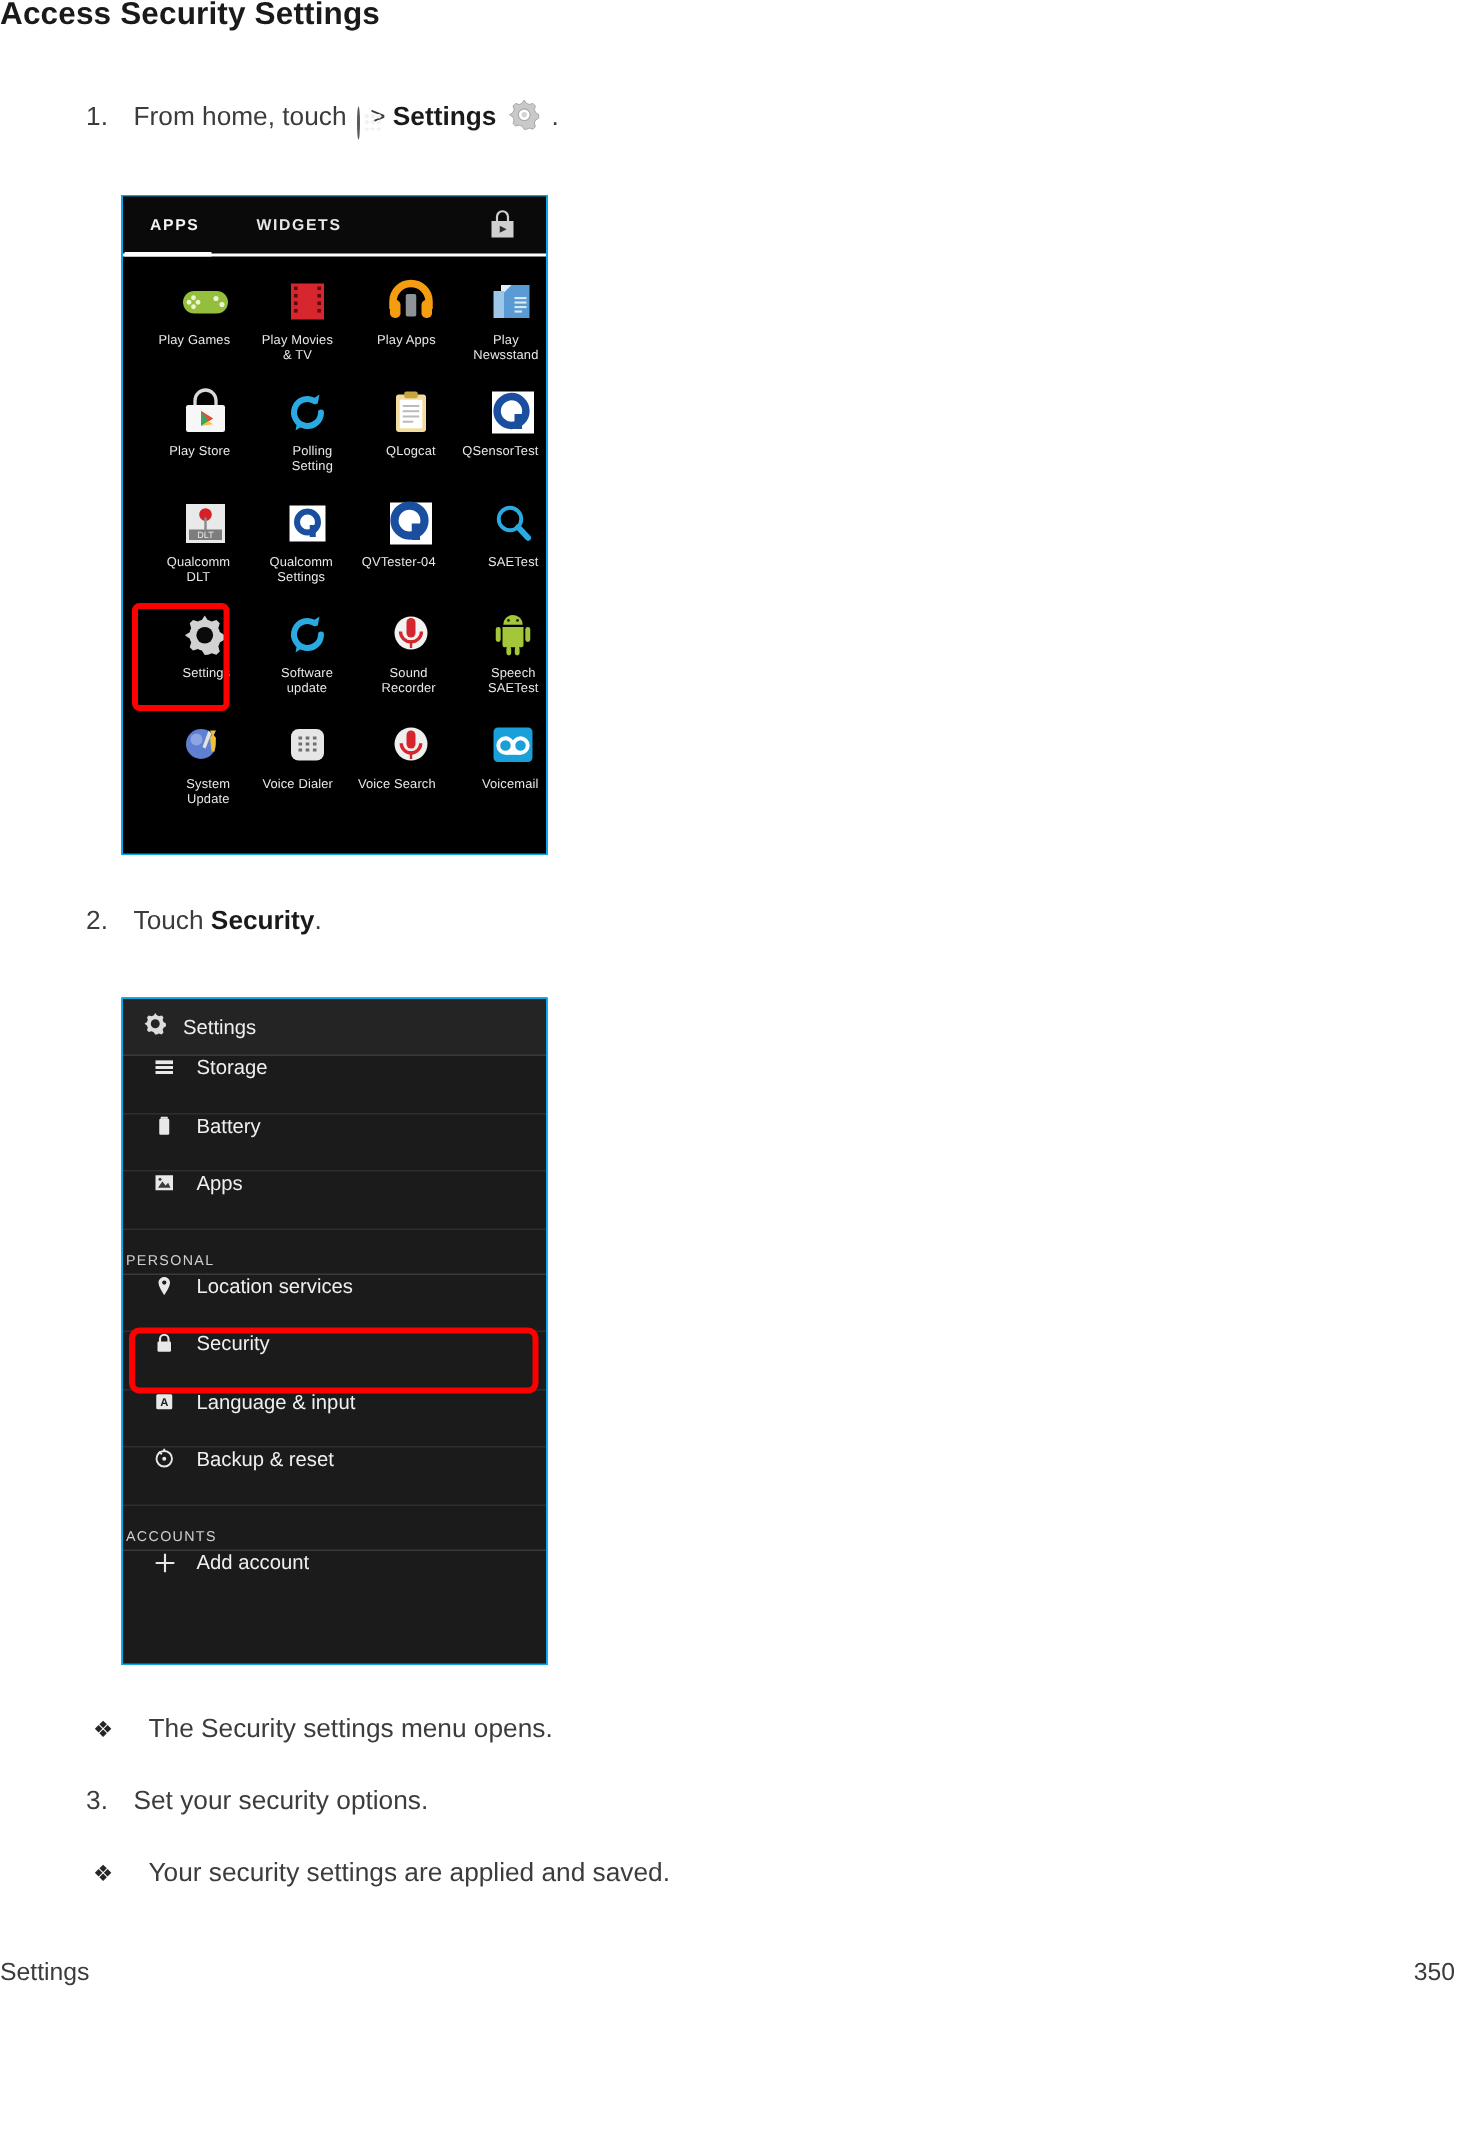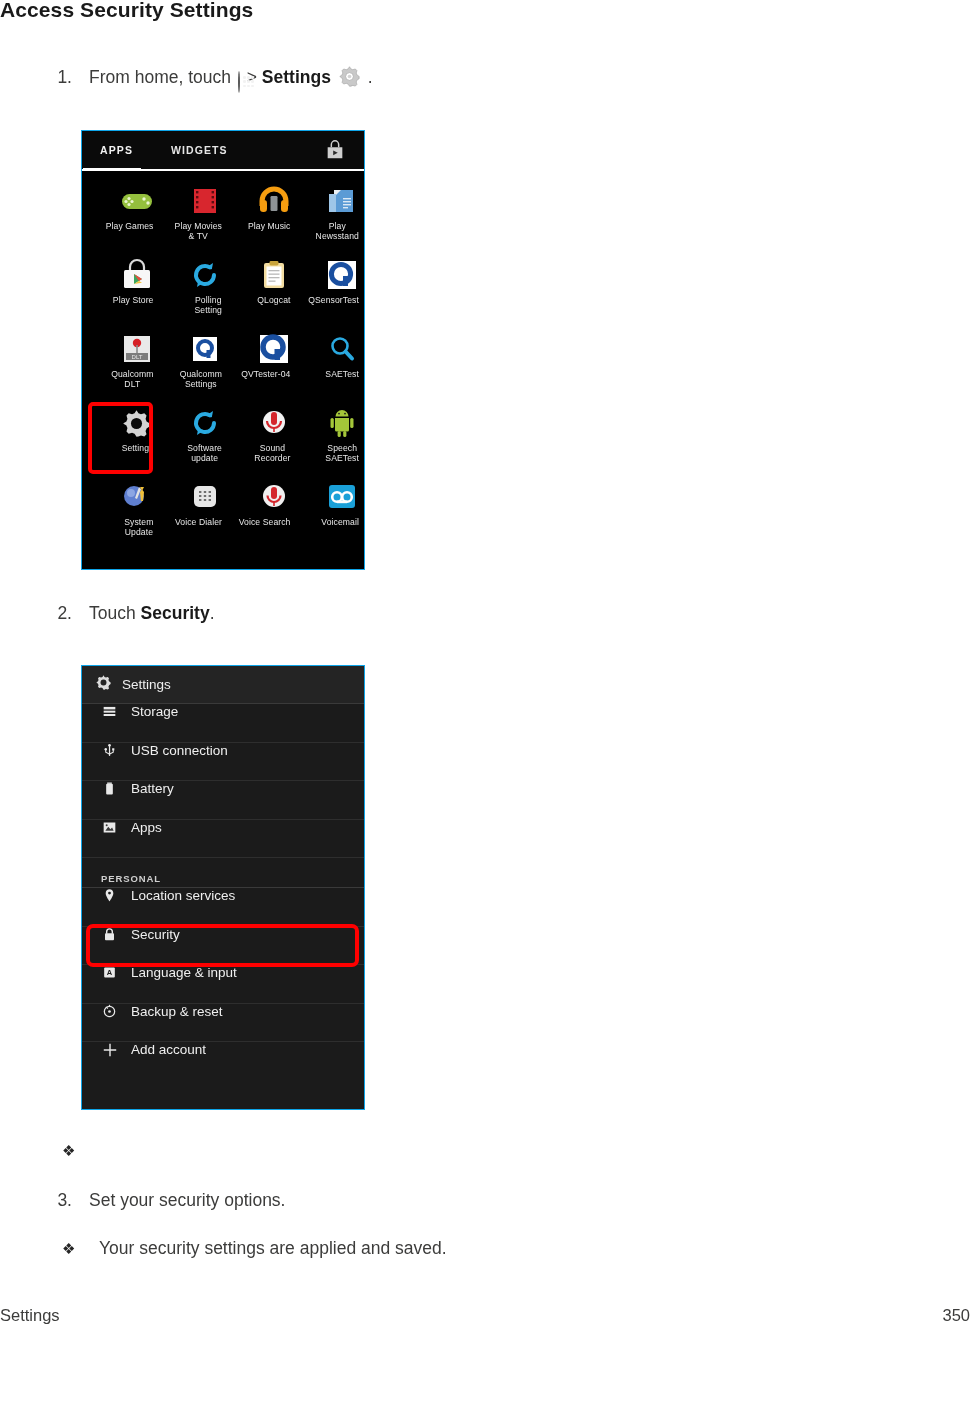--- a/index.html
+++ b/index.html
@@ -124,22 +124,22 @@
   .set-row {
     position: relative;
     display: flex; align-items: flex-start; gap: 13px;
     height: 38.5px; padding-left: 19px;
     border-bottom: 1px solid #2e2e2e;
   }
   .set-row .t { color: #efefef; font-size: 13.5px; }
   .set-row .ic { width: 17px; display: flex; justify-content: center; align-items: center; }
   .set-section {
     display: flex; align-items: flex-end;
-    height: 30px; padding-left: 19px; padding-bottom: 3px;
-    color: #cfcfcf; font-size: 9.5px; font-weight: bold; letter-spacing: 0.9px;
+    height: 30px; padding-left: 2px; padding-bottom: 3px;
+    color: #cfcfcf; font-size: 9.5px; font-weight: normal; letter-spacing: 0.9px;
     border-bottom: 1px solid #3a3a3a;
   }
   .row-hl {
     position: absolute; left: 4px; right: 5px; top: -3px; bottom: -3px;
     border: 4px solid #ff0000; border-radius: 7px;
     pointer-events: none;
   }
 
   
   .footer-left {
@@ -236,21 +236,21 @@
 
       <div class="app-cell">
         <span class="app-ico">
           <svg viewBox="0 0 34 34" width="34" height="34">
             <path d="M5 22v-5a12 12 0 0 1 24 0v5" fill="none" stroke="#f59d10" stroke-width="5"></path>
             <rect x="3" y="16" width="7" height="12" rx="3.2" fill="#f59d10"></rect>
             <rect x="24" y="16" width="7" height="12" rx="3.2" fill="#f59d10"></rect>
             <rect x="13.5" y="12" width="7" height="15" rx="1.2" fill="#8e9396"></rect>
           </svg>
         </span>
-        <span class="app-label">Play Music</span>
+        <span class="app-label">Play Apps</span>
       </div>
 
       <div class="app-cell">
         <span class="app-ico">
           <svg viewBox="0 0 34 34" width="34" height="34">
             <rect x="9" y="6" width="19" height="22" fill="#5b9bd5"></rect>
             <path d="M9 6h7l-7 7z" fill="#e8eef3"></path>
             <rect x="4" y="10" width="7" height="18" fill="#9ec6e8"></rect>
             <g fill="#dbe9f5">
               <rect x="18" y="14" width="8" height="1.4"></rect>
@@ -501,32 +501,20 @@
       <span class="ic">
         <svg viewBox="0 0 18 18" width="15" height="15">
           <rect x="2" y="3.5" width="14" height="3" fill="#e8e8e8"></rect>
           <rect x="2" y="8" width="14" height="2.4" fill="#e8e8e8"></rect>
           <rect x="2" y="12" width="14" height="2.4" fill="#e8e8e8"></rect>
         </svg>
       </span>
       <span class="t">Storage</span>
     </div>
 
-    <div class="set-row">
-      <span class="ic">
-        <svg viewBox="0 0 18 18" width="15" height="15">
-          <circle cx="9" cy="2.8" r="1.6" fill="#e8e8e8"></circle>
-          <rect x="8.3" y="3.5" width="1.5" height="12" fill="#e8e8e8"></rect>
-          <path d="M4.5 8.5v2.5l4.2 2.2M13.5 8v3l-4.2 2.2" fill="none" stroke="#e8e8e8" stroke-width="1.3"></path>
-          <circle cx="4.5" cy="7.6" r="1.5" fill="#e8e8e8"></circle>
-          <rect x="12.2" y="6.3" width="2.6" height="2.6" fill="#e8e8e8"></rect>
-        </svg>
-      </span>
-      <span class="t">USB connection</span>
-    </div>
 
     <div class="set-row">
       <span class="ic">
         <svg viewBox="0 0 18 18" width="15" height="15">
           <rect x="6.2" y="1.8" width="5.6" height="1.6" fill="#e8e8e8"></rect>
           <rect x="5" y="3.2" width="8" height="13" rx="1.2" fill="#e8e8e8"></rect>
         </svg>
       </span>
       <span class="t">Battery</span>
     </div>
@@ -580,34 +568,36 @@
         <svg viewBox="0 0 18 18" width="15" height="15">
           <circle cx="9" cy="9" r="6.2" fill="none" stroke="#e8e8e8" stroke-width="1.5"></circle>
           <circle cx="9" cy="9" r="1.6" fill="#e8e8e8"></circle>
           <path d="M9 2.8V1" stroke="#e8e8e8" stroke-width="1.5"></path>
           <path d="M4.6 3.4l2.5 2" stroke="#e8e8e8" stroke-width="1.4"></path>
         </svg>
       </span>
       <span class="t">Backup &amp; reset</span>
     </div>
 
+    <div class="set-section">ACCOUNTS</div>
 
     <div class="set-row" style="border-bottom:none;">
       <span class="ic">
         <svg viewBox="0 0 18 18" width="16" height="16">
           <path d="M9 2v14M2 9h14" stroke="#e8e8e8" stroke-width="1.6"></path>
         </svg>
       </span>
       <span class="t">Add account</span>
     </div>
 
   </div>
 
   <div class="bullet" style="left:62px; top:1142px;">
     <span class="gl">❖</span>
+    <span class="body">The Security settings menu opens.</span>
   </div>
 
   <div class="step" style="left:30px; top:1190px;">
     <span class="num">3.</span>
     <span class="body">Set your security options.</span>
   </div>
 
   <div class="bullet" style="left:62px; top:1238px;">
     <span class="gl">❖</span>
     <span class="body">Your security settings are applied and saved.</span>

